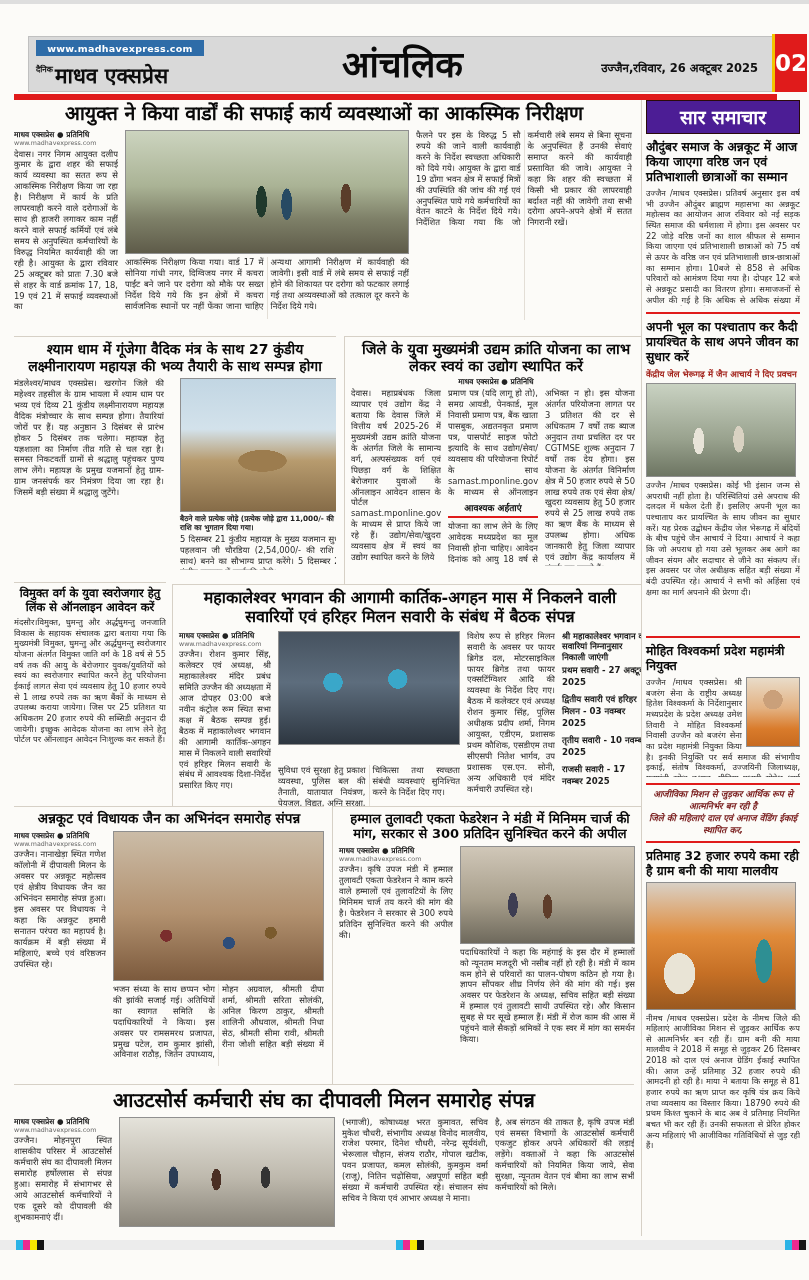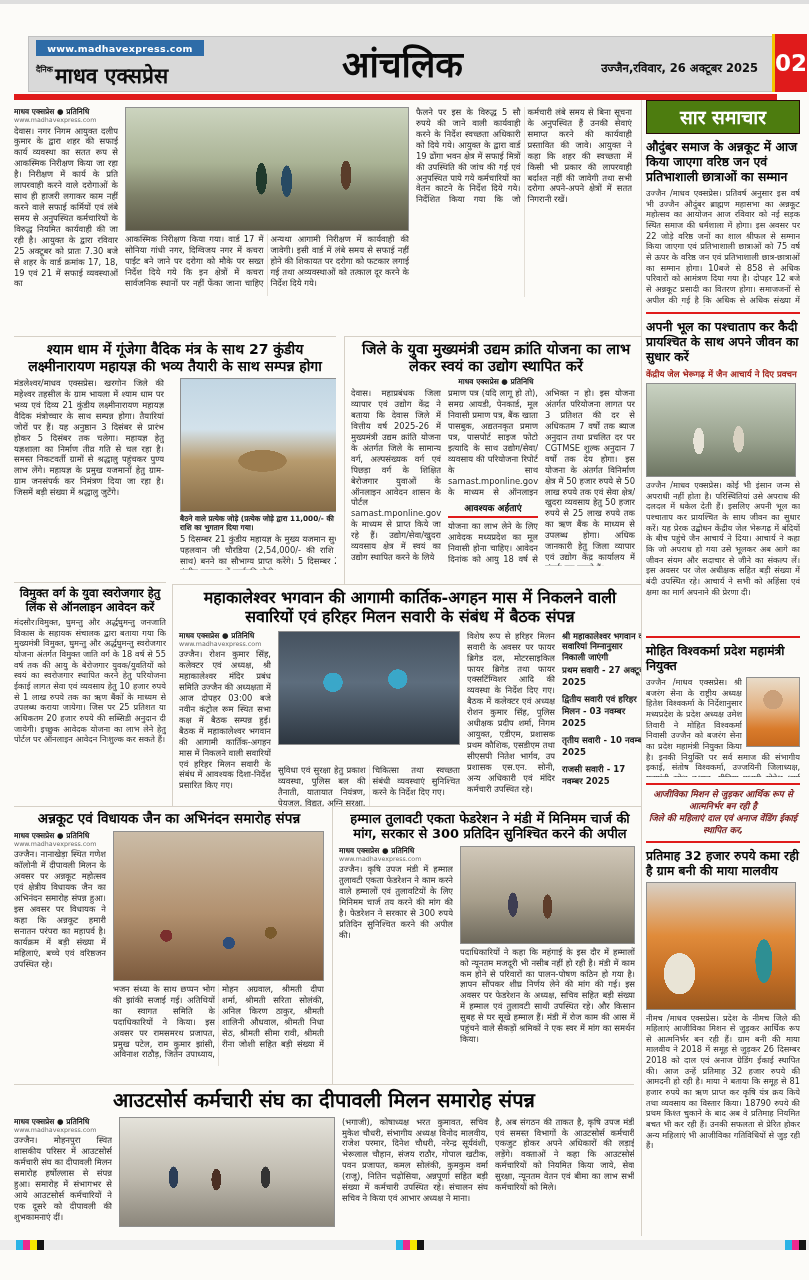--- a/index.html
+++ b/index.html
@@ -67,21 +67,21 @@
   .ph-portrait{background:
     radial-gradient(16px 16px at 50% 32%,#caa07a 60%,transparent 61%),
     linear-gradient(180deg,#e9dcc9 0%,#e3b181 45%,#d97b2b 75%,#c76a1f 100%);}
   .ph-maya{background:
     radial-gradient(14px 36px at 79% 62%,#2e8f93 60%,transparent 61%),
     radial-gradient(26px 34px at 22% 72%,#e9e4d6 60%,transparent 61%),
     linear-gradient(180deg,#d9d0c5 0%,#e08b3a 42%,#c56f25 72%,#9a5920 100%);}
 
   
   .sidebar{position:absolute;top:100px;left:641px;width:154px;height:1136px;border-left:1px solid #d6d0c6;padding-left:4px;overflow:hidden;}
-  .sb-title{height:32px;background:#4d7c0f;border:1px solid #2a0a0a;color:#fff;font-size:19px;font-weight:800;
+  .sb-title{height:32px;background:#4c1d95;border:1px solid #2a0a0a;color:#fff;font-size:19px;font-weight:800;
             display:flex;align-items:center;justify-content:center;}
   .sb-head{font-size:12.3px;font-weight:800;line-height:1.22;color:#0a0a0a;margin:6px 0 3px;}
   .sb-sub{font-size:8.6px;font-weight:800;color:#a3241c;margin:0 0 3px;}
   .sb-body{font-size:8.2px;line-height:1.3;text-align:justify;color:#2b2b2b;}
   .sb-div{border-top:2px solid #e01b1b;margin:6px 0 0;}
   .teaser{font-size:8.8px;font-style:italic;font-weight:700;color:#7a1f1f;text-align:center;line-height:1.35;
           border-top:2px solid #e01b1b;border-bottom:2px solid #e01b1b;padding:4px 0;margin:6px 0;}
 
   
   .sched-title{font-size:8.4px;font-weight:800;line-height:1.25;margin-bottom:3px;}
@@ -105,20 +105,21 @@
     <div class="masthead">
       <span class="daily">दैनिक</span><span>माधव एक्सप्रेस</span>
     </div>
     <div class="section-title">आंचलिक</div>
     <div class="dateline">उज्जैन,रविवार, 26 अक्टूबर 2025</div>
   </div>
   <div class="pageno">02</div>
   <div class="red-rule"></div>
 
   <div class="art" style="top:102px;left:14px;width:620px;height:230px;">
+    <div class="art-head" style="font-size:19.5px;">आयुक्त ने किया वार्डों की सफाई कार्य व्यवस्थाओं का आकस्मिक निरीक्षण</div>
     <div class="row" style="margin-top:5px;">
       <div style="width:104px;flex:none;">
         <div class="byline">
           <span>माधव एक्सप्रेस ● प्रतिनिधि</span>
           <span class="url">www.madhavexpress.com</span>
         </div>
         <div class="bt" style="height:160px;margin-top:2px;">देवास। नगर निगम आयुक्त दलीप कुमार के द्वारा शहर की सफाई कार्य व्यवस्था का सतत रूप से आकस्मिक निरीक्षण किया जा रहा है। निरीक्षण में कार्य के प्रति लापरवाही करने वाले दरोगाओं के साथ ही हाजरी लगाकर काम नहीं करने वाले सफाई कर्मियों एवं लंबे समय से अनुपस्थित कर्मचारियों के विरुद्ध नियमित कार्यवाही की जा रही है। आयुक्त के द्वारा रविवार 25 अक्टूबर को प्रातः 7.30 बजे से शहर के वार्ड क्रमांक 17, 18, 19 एवं 21 में सफाई व्यवस्थाओं का</div>
       </div>
       <div style="width:284px;flex:none;">
         <div class="ph ph-inspect" style="width:282px;height:122px;"></div>

